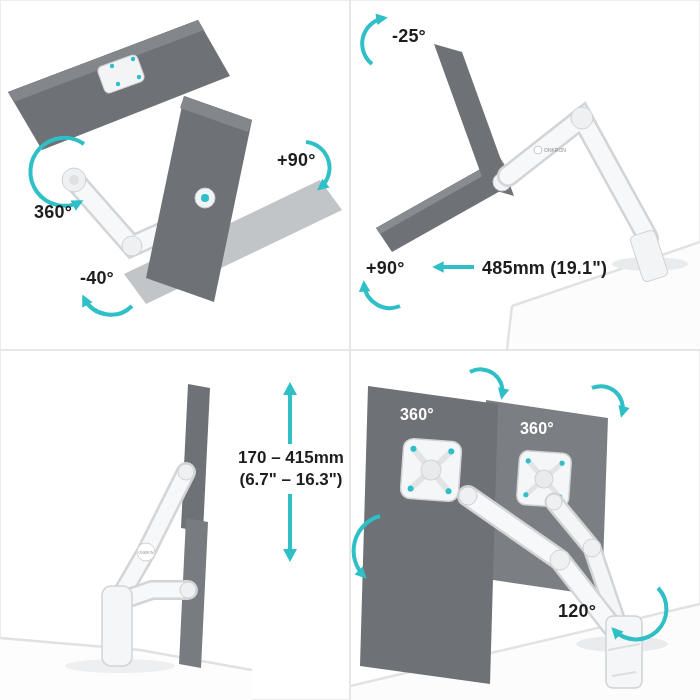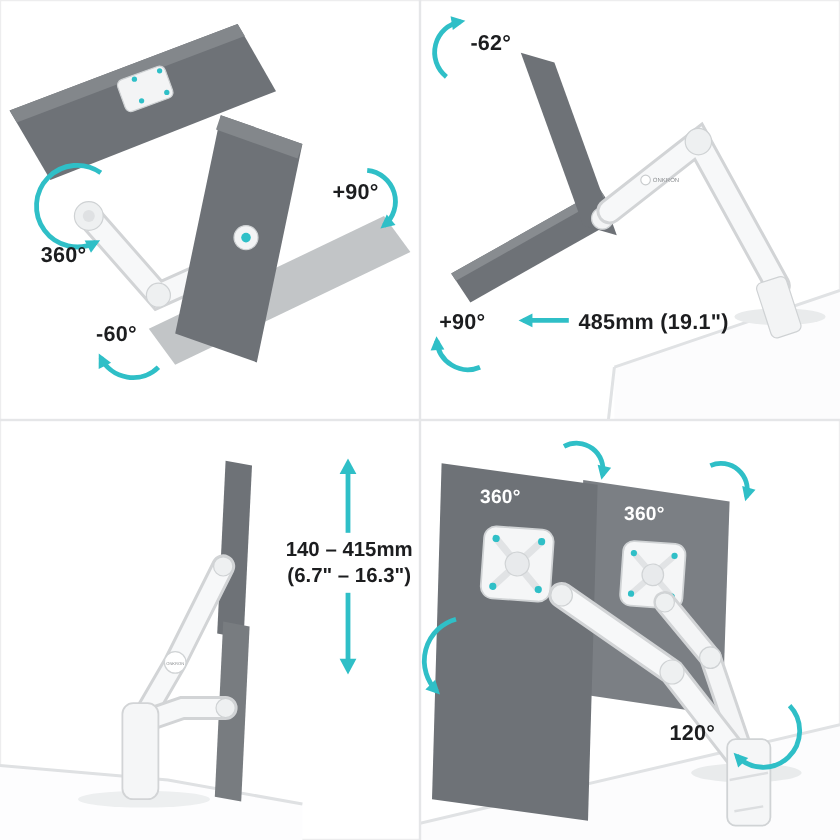--- a/index.html
+++ b/index.html
@@ -70,21 +70,21 @@
         <circle cx="205" cy="198" r="10" fill="#f3f4f5" stroke="#cfd2d4"></circle>
         <circle cx="205" cy="198" r="4" fill="#2fbfc7"></circle>
       </g>
 
       <path d="M 84,144 A 34,34 0 1 0 80,202" fill="none" stroke="#2fbfc7" stroke-width="4" marker-end="url(#ah1)"></path>
       <path d="M 306,142 A 26,26 0 0 1 320,188" fill="none" stroke="#2fbfc7" stroke-width="4" marker-end="url(#ah1)"></path>
       <path d="M 132,306 A 30,30 0 0 1 84,298" fill="none" stroke="#2fbfc7" stroke-width="4" marker-end="url(#ah1)"></path>
     </svg>
     <div class="label" style="left:34px;top:202px">360°</div>
     <div class="label" style="left:277px;top:150px">+90°</div>
-    <div class="label" style="left:80px;top:268px">-60°</div>
+    <div class="label" style="left:80px;top:268px">-40°</div>
   </section>
 
   <section class="quad q-tr">
     <svg viewBox="0 0 350 350" width="350" height="350">
       <defs>
         <marker id="ah2" viewBox="0 0 10 10" refX="6.5" refY="5" markerWidth="3.2" markerHeight="3.2" orient="auto">
           <path d="M0.5,0.5 L9.5,5 L0.5,9.5 Z" fill="#2fbfc7"></path>
         </marker>
       </defs>
 
@@ -113,21 +113,21 @@
         <circle cx="188" cy="150" r="4" fill="#ffffff" stroke="#c9ccce"></circle>
         <text x="194" y="152" font-size="5" fill="#8a8d90" font-family="Liberation Sans, sans-serif">ONKRON</text>
       </g>
 
       <rect x="286" y="232" width="26" height="48" rx="5" fill="#f3f4f5" stroke="#cfd2d4" transform="rotate(-18 299 256)"></rect>
 
       <path d="M 22,64 A 26,26 0 0 1 34,18" fill="none" stroke="#2fbfc7" stroke-width="4" marker-end="url(#ah2)"></path>
       <path d="M 50,306 A 26,26 0 0 1 14,284" fill="none" stroke="#2fbfc7" stroke-width="4" marker-end="url(#ah2)"></path>
       <line x1="124" y1="267" x2="86" y2="267" stroke="#2fbfc7" stroke-width="4" marker-end="url(#ah2)"></line>
     </svg>
-    <div class="label" style="left:42px;top:26px">-62°</div>
+    <div class="label" style="left:42px;top:26px">-25°</div>
     <div class="label" style="left:16px;top:258px">+90°</div>
     <div class="label" style="left:132px;top:258px">485mm (19.1")</div>
   </section>
 
   <section class="quad q-bl">
     <svg viewBox="0 0 350 350" width="350" height="350">
 
       <g>
         <polygon points="0,288 140,300 252,320 252,350 0,350" fill="#fdfdfe"></polygon>
         <path d="M 0,288 L 140,300 L 252,320" stroke="#dfe1e3" stroke-width="2.5" fill="none"></path>
@@ -153,21 +153,21 @@
 
       <rect x="102" y="236" width="30" height="80" rx="9" fill="#f5f6f7" stroke="#d2d4d6" stroke-width="1.5"></rect>
 
       <g>
         <line x1="290" y1="42" x2="290" y2="202" stroke="#2fbfc7" stroke-width="4"></line>
         <polygon points="290,32 283,45 297,45" fill="#2fbfc7"></polygon>
         <polygon points="290,212 283,199 297,199" fill="#2fbfc7"></polygon>
       </g>
     </svg>
     <div class="height-text">
-      <div>140 – 415mm</div>
+      <div>170 – 415mm</div>
       <div>(6.7" – 16.3")</div>
     </div>
   </section>
 
   <section class="quad q-br">
     <svg viewBox="0 0 350 350" width="350" height="350">
       <defs>
         <marker id="ah4" viewBox="0 0 10 10" refX="6.5" refY="5" markerWidth="3.2" markerHeight="3.2" orient="auto">
           <path d="M0.5,0.5 L9.5,5 L0.5,9.5 Z" fill="#2fbfc7"></path>
         </marker>

